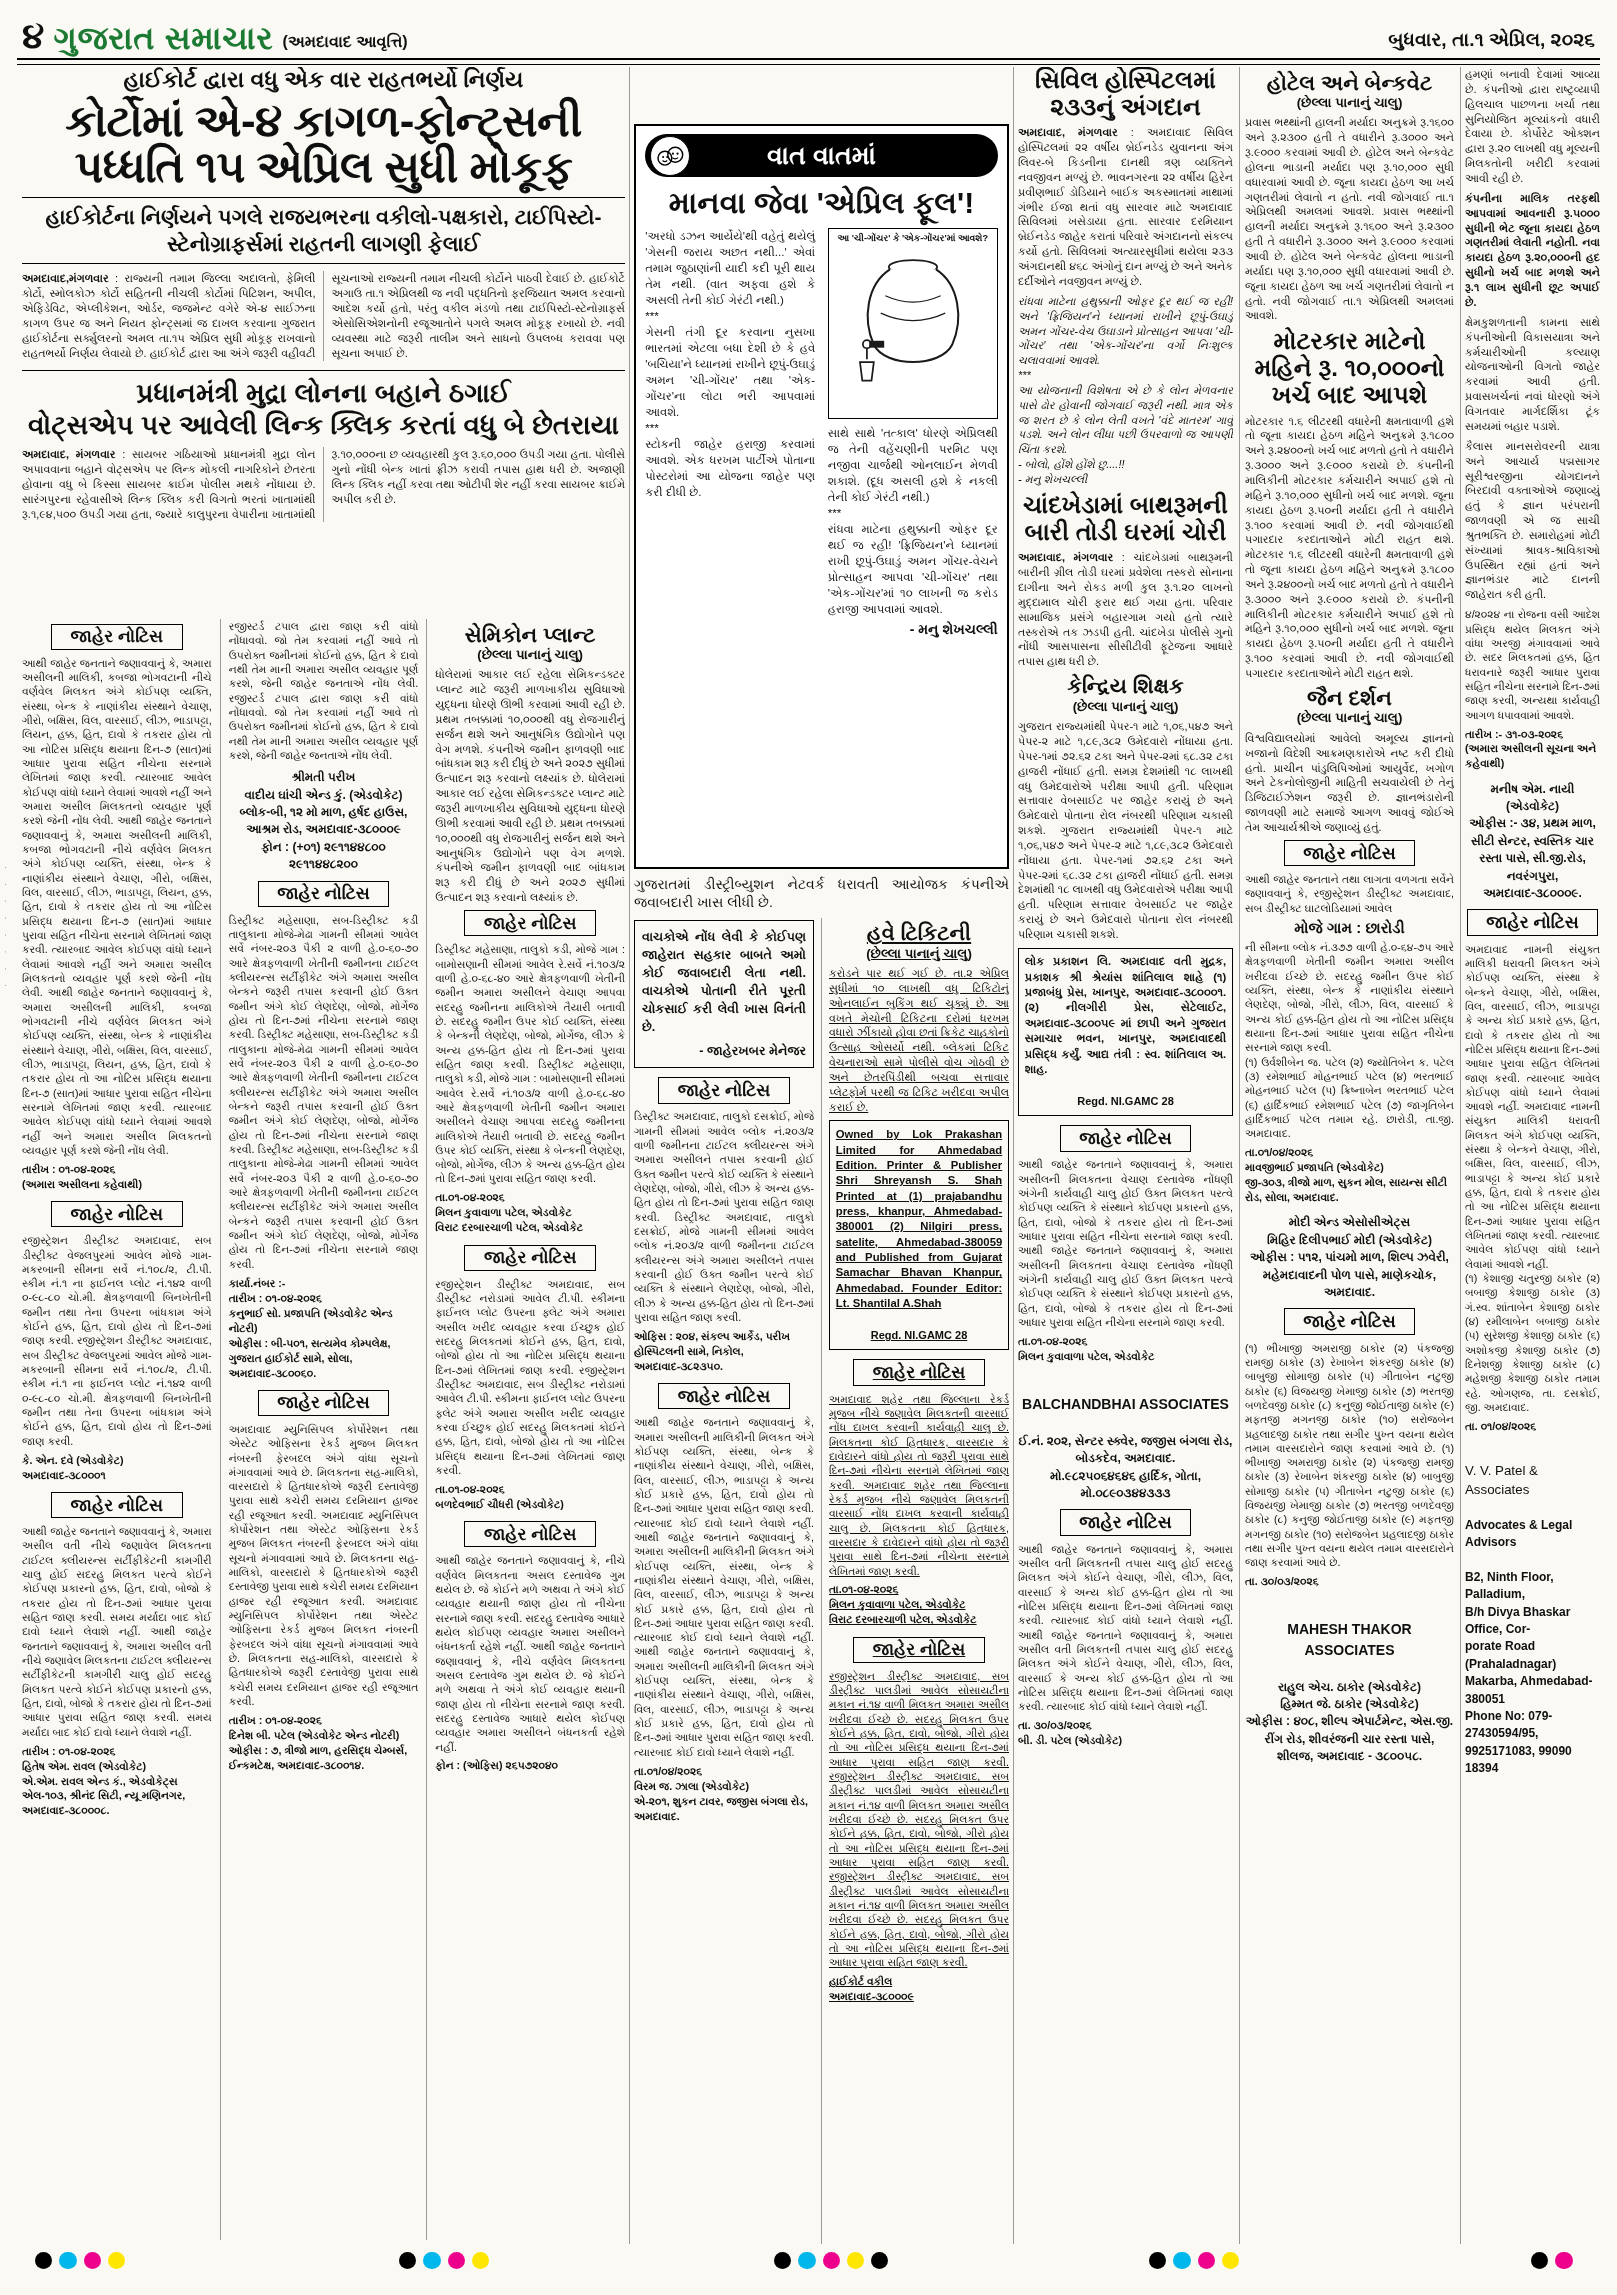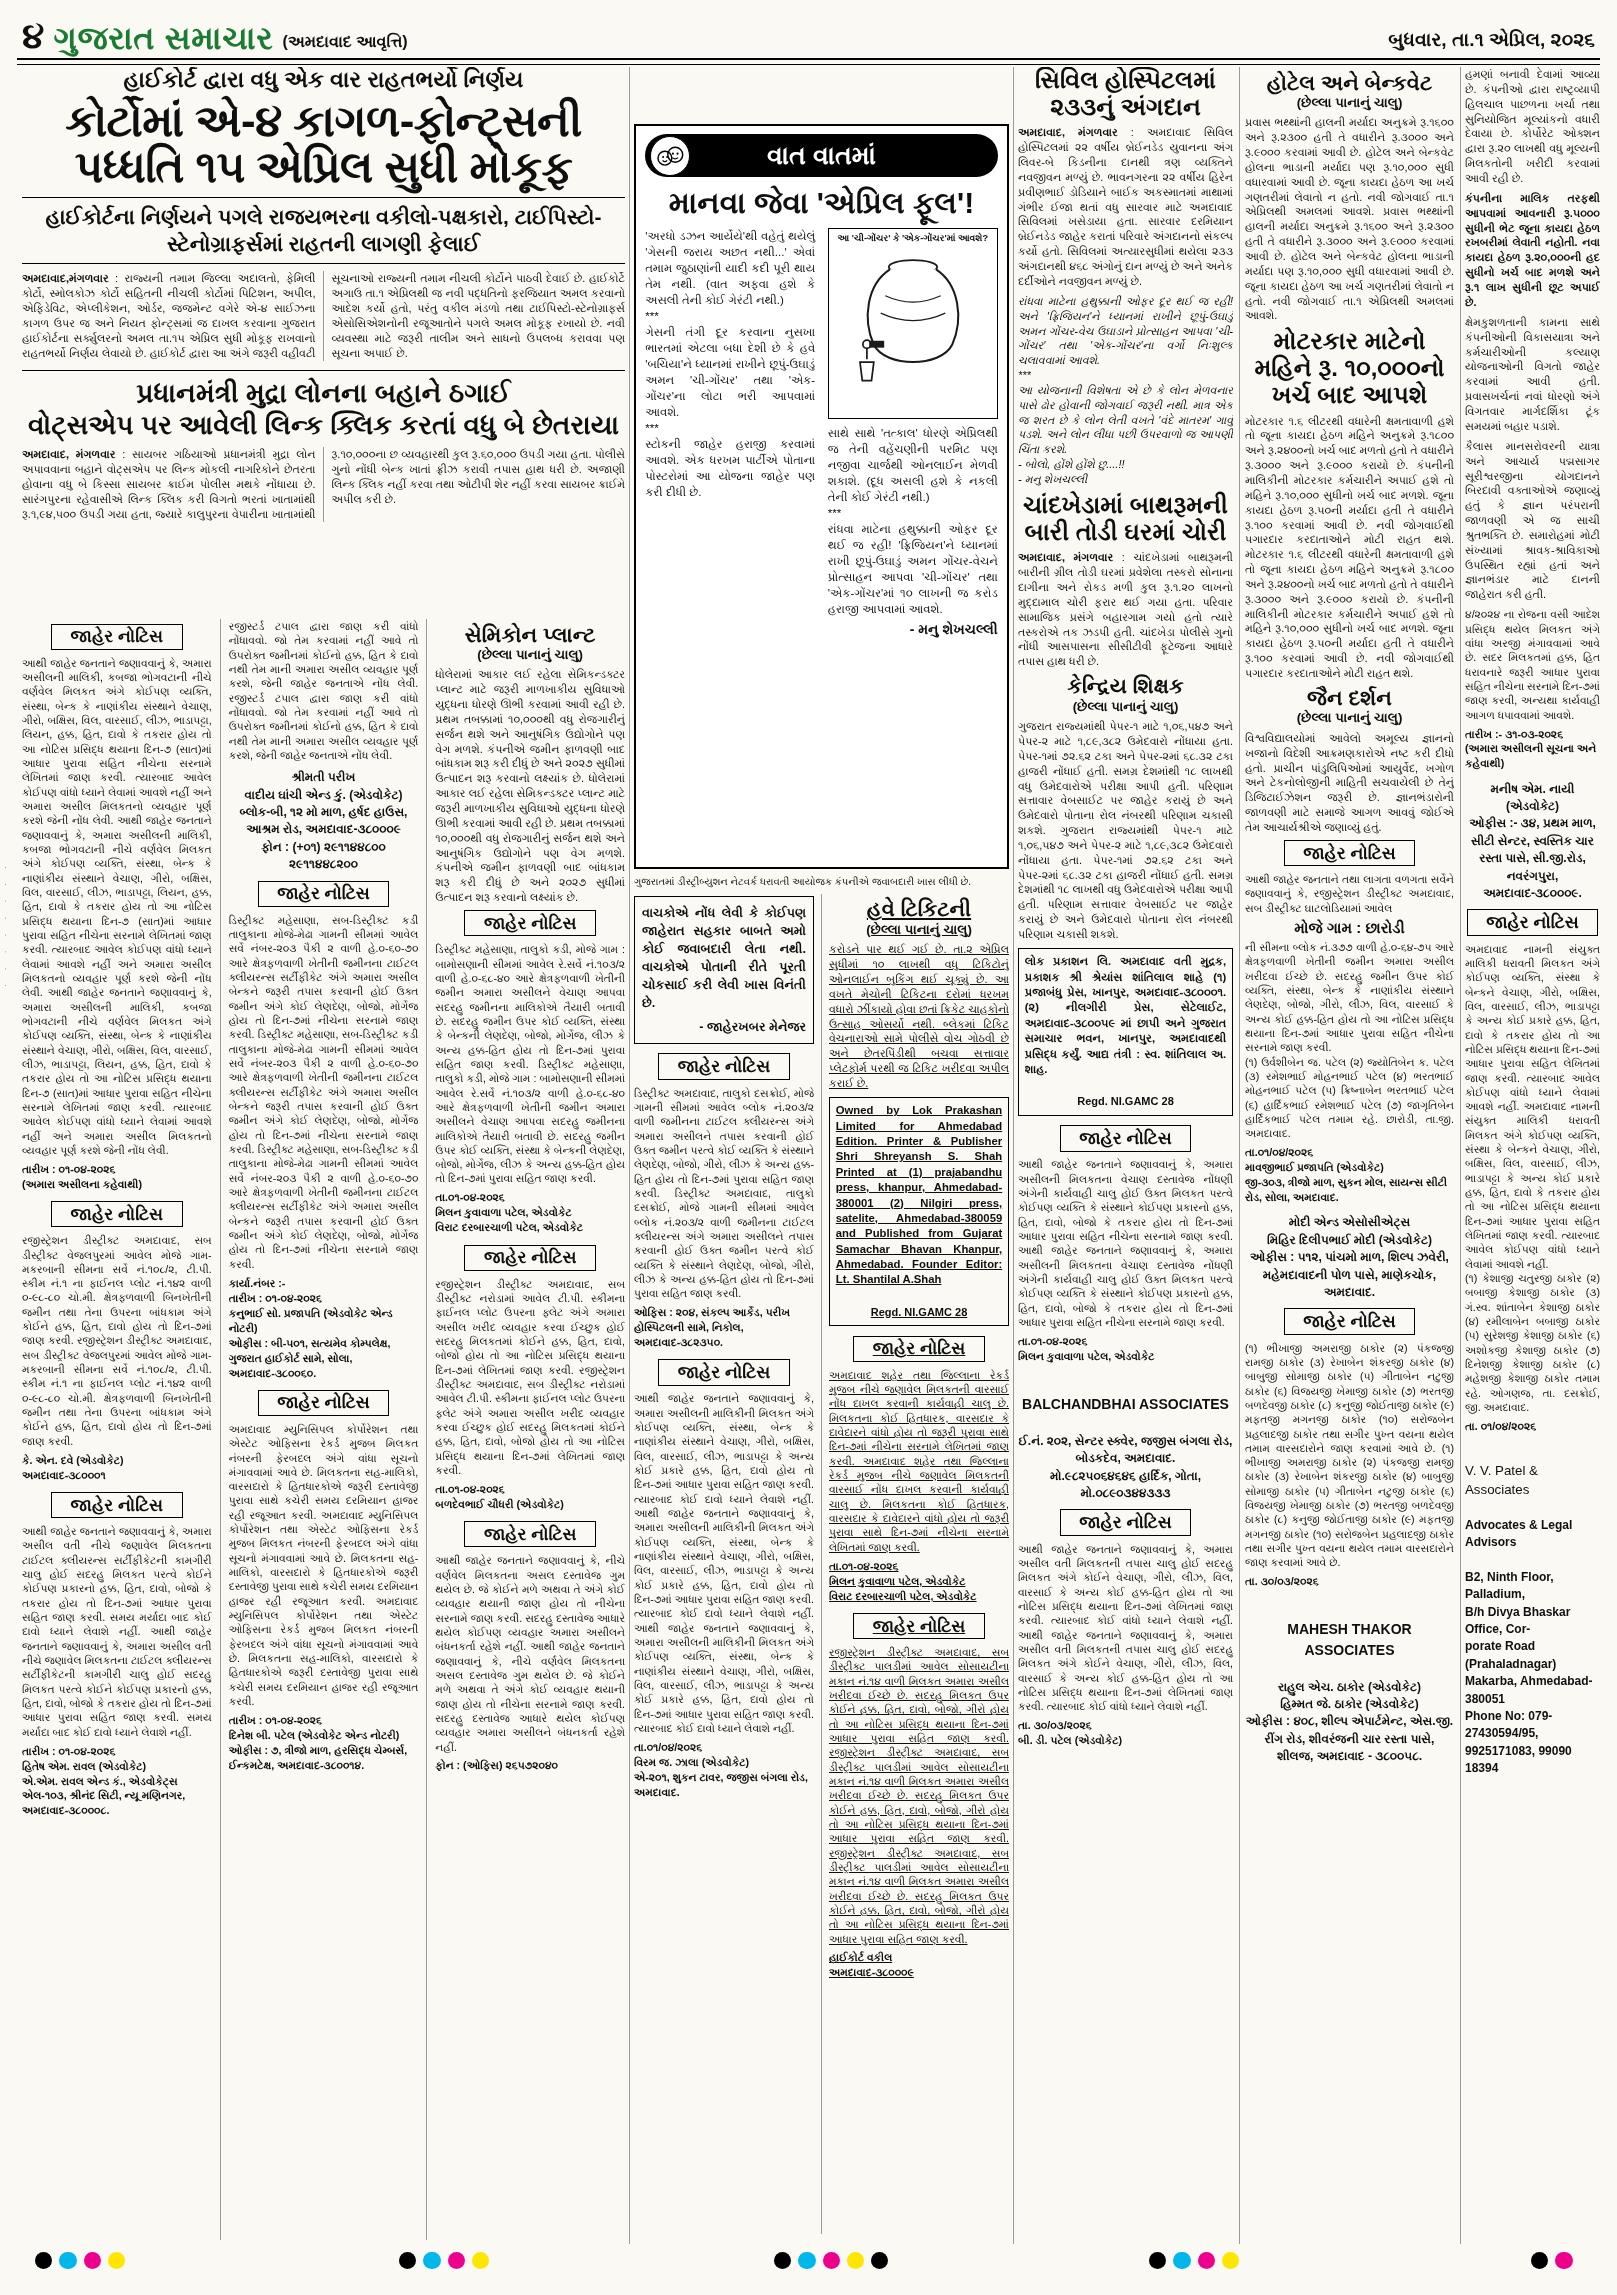--- a/index.html
+++ b/index.html
@@ -53,21 +53,21 @@
          border:1.2px solid #000;display:flex;align-items:center;justify-content:center;}
   .vh{text-align:center;font-size:30px;font-weight:800;margin:9.2px 0 7px;}
   .vbody{display:flex;gap:12.7px;}
   .vcol{flex:1;font-size:11.6px;line-height:1.38;text-align:justify;white-space:pre-line;}
   .vright{flex:1;display:flex;flex-direction:column;}
   .vfig{border:1.4px solid #000;width:100%;box-sizing:border-box;height:191px;margin:0 0 5.8px;position:relative;background:#fff;}
   .bubble{font-size:9.2px;font-weight:700;text-align:center;padding:3.5px 4.6px 0;line-height:1.25;}
   .vsign{text-align:right;font-weight:800;font-size:14px;margin-top:4.6px;}
   
   .center-under{position:absolute;left:634px;top:875px;width:375px;height:1369px;overflow:hidden;}
-  .cu-intro{font-size:10px;line-height:1.32;text-align:justify;margin:0 0 5.8px;}
+  .cu-intro{font-size:14px;line-height:1.32;text-align:justify;margin:0 0 5.8px;}
   .cu-cols{display:flex;height:1340px;}
   .cuc{flex:1;padding:0 7px;overflow:hidden;}
   .cuc+.cuc{border-left:0.6px solid #9a9a9a;}
   .cuc:first-child{padding-left:0;}
   .cuc:last-child{padding-right:0;text-decoration:underline;}
   .reader-box{border:1.7px solid #000;padding:7px;font-weight:700;font-size:12.7px;line-height:1.42;
               text-align:justify;margin:2.3px 0 9.2px;}
   .reader-sign{text-align:right;font-weight:800;margin-top:5.8px;}
   .imprint{border:1.4px solid #000;padding:5.8px;font-size:11.3px;font-weight:700;line-height:1.36;
            text-align:justify;margin:5.8px 0 9.2px;}
@@ -385,21 +385,21 @@
     <div class="sign-block">
       <span class="en-firm">MAHESH THAKOR ASSOCIATES</span>
       <span>રાહુલ એચ. ઠાકોર (એડવોકેટ)
 હિમ્મત જે. ઠાકોર (એડવોકેટ)
 ઓફીસ : ૪૦૮, શીલ્પ એપાર્ટમેન્ટ, એસ.જી. રીંગ રોડ, શીવરંજની ચાર રસ્તા પાસે, શીલજ, અમદાવાદ - ૩૮૦૦૫૮.</span>
     </div>
   </section>
 
   <section class="sidecol c7">
     <p class="sb">હમણાં બનાવી દેવામાં આવ્યા છે. કંપનીઓ દ્વારા રાષ્ટ્રવ્યાપી હિલચાલ પાછળના ખર્ચા તથા સુનિયોજિત મૂલ્યાંકનો વધારી દેવાયા છે. કોર્પોરેટ ઓક્શન દ્વારા રૂ.૨૦ લાખથી વધુ મૂલ્યની મિલકતોની ખરીદી કરવામાં આવી રહી છે.</p>
-    <p class="sb bold">કંપનીના માલિક તરફથી આપવામાં આવનારી રૂ.૫૦૦૦ સુધીની ભેટ જૂના કાયદા હેઠળ રખબરીમાં લેવાતી નહોતી. નવા કાયદા હેઠળ રૂ.૨૦,૦૦૦ની હદ સુધીનો ખર્ચ બાદ મળશે અને રૂ.૧ લાખ સુધીની છૂટ અપાઈ છે.</p>
+    <p class="sb bold">કંપનીના માલિક તરફથી આપવામાં આવનારી રૂ.૫૦૦૦ સુધીની ભેટ જૂના કાયદા હેઠળ ગણતરીમાં લેવાતી નહોતી. નવા કાયદા હેઠળ રૂ.૨૦,૦૦૦ની હદ સુધીનો ખર્ચ બાદ મળશે અને રૂ.૧ લાખ સુધીની છૂટ અપાઈ છે.</p>
     <p class="sb">ક્ષેમકુશળતાની કામના સાથે કંપનીઓની વિકાસયાત્રા અને કર્મચારીઓની કલ્યાણ યોજનાઓની વિગતો જાહેર કરવામાં આવી હતી. પ્રવાસખર્ચનાં નવાં ધોરણો અંગે વિગતવાર માર્ગદર્શિકા ટૂંક સમયમાં બહાર પડાશે.</p>
     <p class="sb">કૈલાસ માનસરોવરની યાત્રા અને આચાર્ય પદ્મસાગર સૂરીશ્વરજીના યોગદાનને બિરદાવી વક્તાઓએ જણાવ્યું હતું કે જ્ઞાન પરંપરાની જાળવણી એ જ સાચી શ્રુતભક્તિ છે. સમારોહમાં મોટી સંખ્યામાં શ્રાવક-શ્રાવિકાઓ ઉપસ્થિત રહ્યાં હતાં અને જ્ઞાનભંડાર માટે દાનની જાહેરાત કરી હતી.</p>
     <div class="notice">
       <p class="nb">૪/૨૦૨૪ ના રોજના વસી આદેશ પ્રસિદ્ધ થયેલ મિલકત અંગે વાંધા અરજી મંગાવવામાં આવે છે. સદર મિલકતમાં હક્ક, હિત ધરાવનારે જરૂરી આધાર પુરાવા સહિત નીચેના સરનામે દિન-૭માં જાણ કરવી, અન્યથા કાર્યવાહી આગળ ધપાવવામાં આવશે.</p>
       <div class="ns">તારીખ :- ૩૧-૦૩-૨૦૨૬
 (અમારા અસીલની સૂચના અને કહેવાથી)</div>
     </div>
     <div class="sign-block">મનીષ એમ. નાયી (એડવોકેટ)
 ઓફીસ :- ૩૪, પ્રથમ માળ, સીટી સેન્ટર, સ્વસ્તિક ચાર રસ્તા પાસે, સી.જી.રોડ, નવરંગપુરા, અમદાવાદ-૩૮૦૦૦૯.</div>
     <div class="notice">

